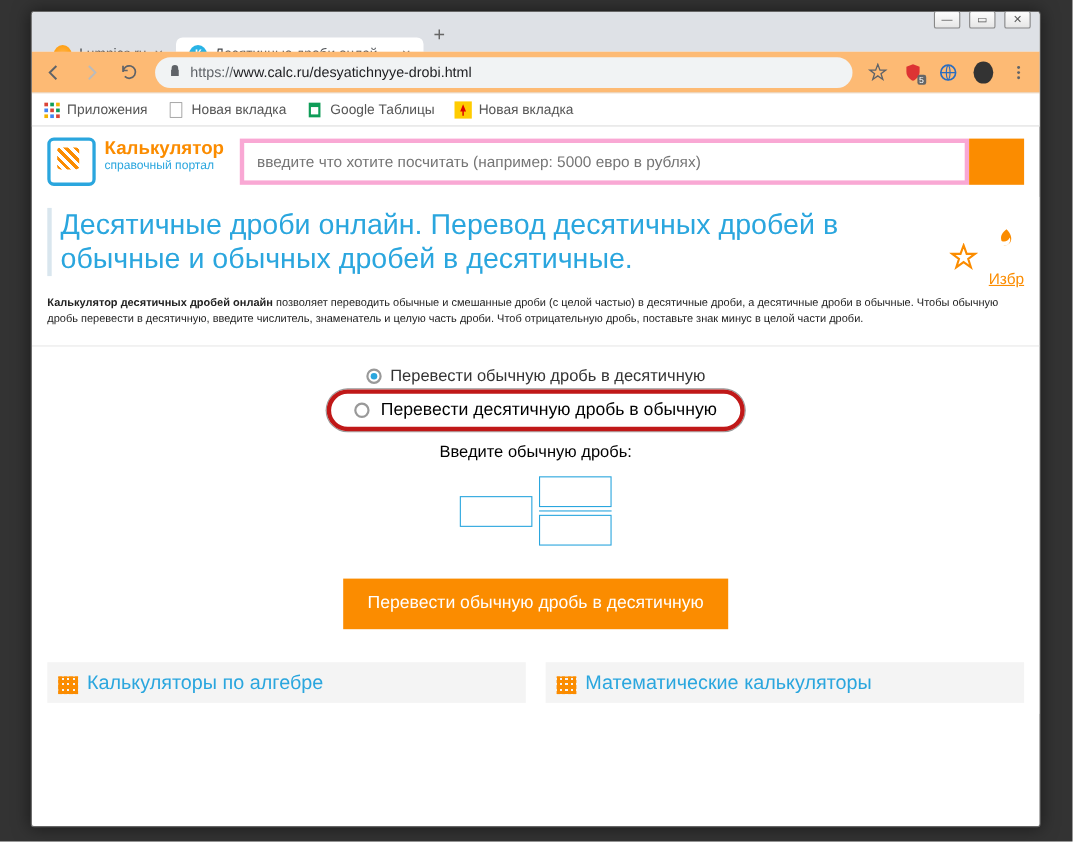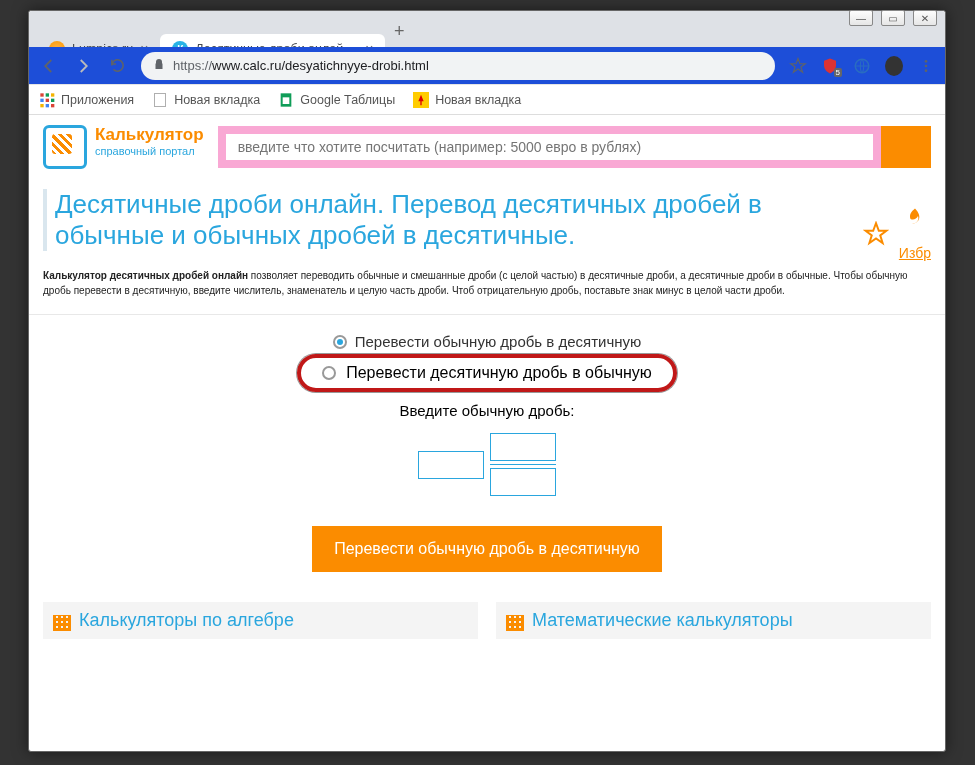--- a/index.html
+++ b/index.html
@@ -9,42 +9,42 @@
 .win-btn { width: 24px; height: 16px; border: 1px solid #888; border-radius: 2px; background: linear-gradient(#fdfdfd,#e6e6e6); display: flex; align-items: center; justify-content: center; font-size: 10px; color: #555; cursor: default; }
 .tabbar { display: flex; align-items: center; height: 36px; background: #dee1e6; padding: 4px 8px 0 8px; border-top-left-radius: 3px; border-top-right-radius: 3px; }
 .tab { display: flex; align-items: center; gap: 7px; padding: 0 12px; height: 30px; font-size: 12.5px; color: #45494d; border-radius: 6px 6px 0 0; max-width: 225px; margin-top: 36px; }
 .tab.active { background: #fff; }
 .favicon { width: 16px; height: 16px; border-radius: 50%; display: inline-flex; align-items: center; justify-content: center; font-size: 10px; font-weight: bold; }
 .fav-orange { background: radial-gradient(circle,#ffb347,#ff9800); }
 .fav-calc { background: #28b3e6; color: #fff; }
 .tab-title { white-space: nowrap; overflow: hidden; text-overflow: ellipsis; flex: 1; }
 .tab-close { color: #666; font-size: 14px; cursor: pointer; }
 .newtab { width: 28px; height: 28px; display: flex; align-items: center; justify-content: center; font-size: 18px; color: #666; cursor: pointer; }
-.addrbar { display: flex; align-items: center; height: 38px; background: #1d4ed8; padding: 0 10px; gap: 14px; border-bottom: 1px solid #e5e5e5; }
+.addrbar { display: flex; align-items: center; height: 38px; background: #fdba74; padding: 0 10px; gap: 14px; border-bottom: 1px solid #e5e5e5; }
 .nav-btn { width: 20px; height: 20px; display: flex; align-items: center; justify-content: center; color: #888; cursor: pointer; }
 .nav-btn.enabled { color: #555; }
 .url-box { flex: 1; display: flex; align-items: center; height: 28px; background: #f1f3f4; border-radius: 14px; padding: 0 12px; font-size: 13px; gap: 8px; }
 .lock { color: #5f6368; font-size: 11px; }
 .url-text { color: #202124; }
 .url-text .proto { color: #5f6368; }
 .addr-icons { display: flex; align-items: center; gap: 14px; }
 .addr-ico { width: 18px; height: 18px; display: flex; align-items: center; justify-content: center; cursor: pointer; }
 .avatar { width: 20px; height: 20px; border-radius: 50%; background: #333; }
 .bmbar { display: flex; align-items: center; height: 30px; background: #fff; padding: 0 10px; gap: 18px; border-bottom: 1px solid #ddd; font-size: 12.5px; color: #555; }
 .bm { display: flex; align-items: center; gap: 6px; cursor: pointer; }
 .bm-ico { width: 16px; height: 16px; display: inline-flex; }
 .content { flex: 1; overflow: hidden; display: flex; flex-direction: column; }
 .site-header { display: flex; align-items: center; padding: 10px 14px; gap: 14px; }
 .logo { display: flex; align-items: flex-start; gap: 8px; }
 .logo-mark { width: 44px; height: 44px; border: 3px solid #2aa6de; border-radius: 6px; position: relative; background: #fff; }
 .logo-mark::after { content:""; position:absolute; width:20px; height:20px; background: repeating-linear-gradient(45deg,#fb8c00,#fb8c00 3px,transparent 3px,transparent 6px); top:6px; left:6px; border-radius:3px; }
 .logo-text .t1 { color: #fb8c00; font-weight: bold; font-size: 17px; }
 .logo-text .t2 { color: #2aa6de; font-size: 11px; }
 .search-wrap { flex: 1; display: flex; }
-.search-input { flex: 1; height: 42px; border: 8px solid #f9a8d4; font-size: 14px; padding: 0 12px; outline: none; color: #14532d; }
+.search-input { flex: 1; height: 42px; border: 4px solid #f9a8d4; font-size: 14px; padding: 0 12px; outline: none; color: #14532d; }
 .search-btn { width: 50px; height: 42px; background: #fb8c00; cursor: pointer; }
 .page-body { padding: 10px 14px; background: #fff; }
 .h1 { color: #2aa6de; font-size: 26px; font-weight: normal; margin-bottom: 10px; border-left: 4px solid #d9e6ee; padding-left: 8px; }
 .h1-row { display: flex; align-items: flex-end; justify-content: space-between; }
 .fav-area { display: flex; align-items: center; gap: 10px; margin-top: 6px; }
 .star-outline { width: 26px; height: 26px; }
 .fav-link { display: flex; align-items: center; gap: 20px; color: #fb8c00; font-size: 14px; text-decoration: underline; flex-direction: column; }
 .desc { font-size: 10px; line-height: 1.45; color: #222; margin: 8px 0 16px 0; }
 .desc b { font-weight: bold; }
 .divider { border-top: 1px solid #e8e8e8; margin: 0 -14px 18px -14px; }

